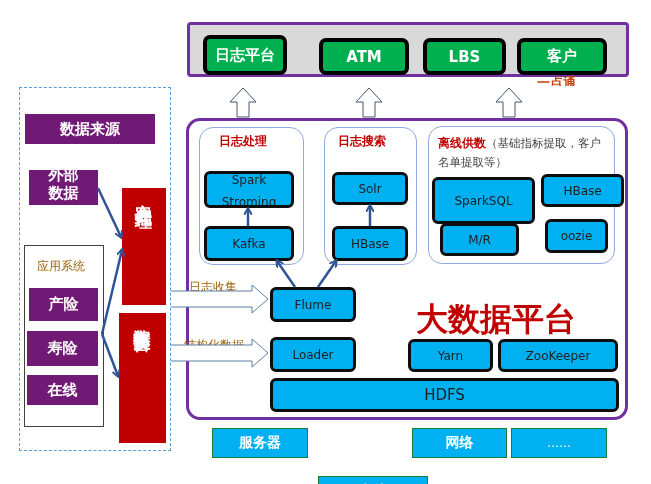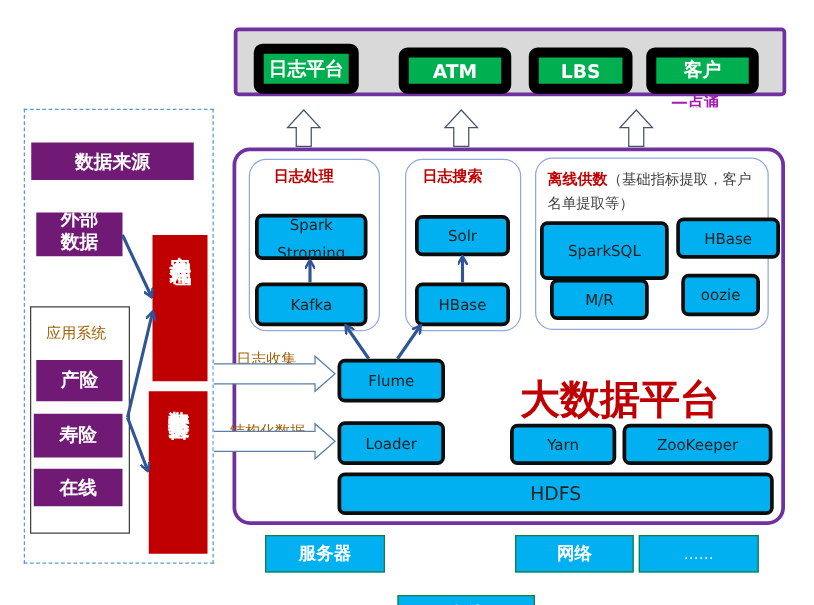--- a/index.html
+++ b/index.html
@@ -1,21 +1,21 @@
 <!DOCTYPE html>
 <html><head>
 <meta charset="utf-8">
 <style>
   html,body{margin:0;padding:0;background:#fff;}
   body{width:651px;height:484px;position:relative;overflow:hidden;font-family:"DejaVu Sans","Liberation Sans",sans-serif;}
   .abs{position:absolute;box-sizing:border-box;}
   
   .topbar{left:187px;top:22px;width:442px;height:55px;background:#d9d9d9;border:3px solid #7030a0;border-radius:4px;}
-  .gbtn{background:#00b050;border:8px solid #000000;border-radius:7px;color:#fff;font-weight:bold;font-size:15px;display:flex;align-items:center;justify-content:center;}
-  .overflow-text{color:#a21caf;font-weight:bold;font-size:13px;}
+  .gbtn{background:#00b050;border:4px solid #000000;border-radius:7px;color:#fff;font-weight:bold;font-size:15px;display:flex;align-items:center;justify-content:center;}
+  .overflow-text{color:#c2410c;font-weight:bold;font-size:13px;}
   
   .srcpanel{left:19px;top:87px;width:152px;height:364px;border:1.5px dashed #5b9bd5;}
   .graybox{background:#701a75;color:#fff;font-weight:bold;font-size:15px;display:flex;align-items:center;justify-content:center;}
   .appsys{left:24px;top:245px;width:80px;height:182px;border:1.5px solid #404040;background:#fff;}
   .redbox{background:#c00000;color:#fff;font-size:17px;font-weight:bold;display:flex;flex-direction:column;align-items:center;justify-content:flex-start;line-height:22px;padding-top:3px;overflow:hidden;}
   
   .platform{left:186px;top:118px;width:442px;height:302px;border:3px solid #7030a0;border-radius:14px;}
   .group{border:1.5px solid #8faadc;border-radius:14px;background:#fff;}
   .gtitle{color:#c00000;font-weight:bold;font-size:12px;}
   .cbox{background:#00b0f0;border:3px solid #0d0d0d;border-radius:6px;color:#1f1f1f;font-size:12px;display:flex;align-items:center;justify-content:center;text-align:center;}

